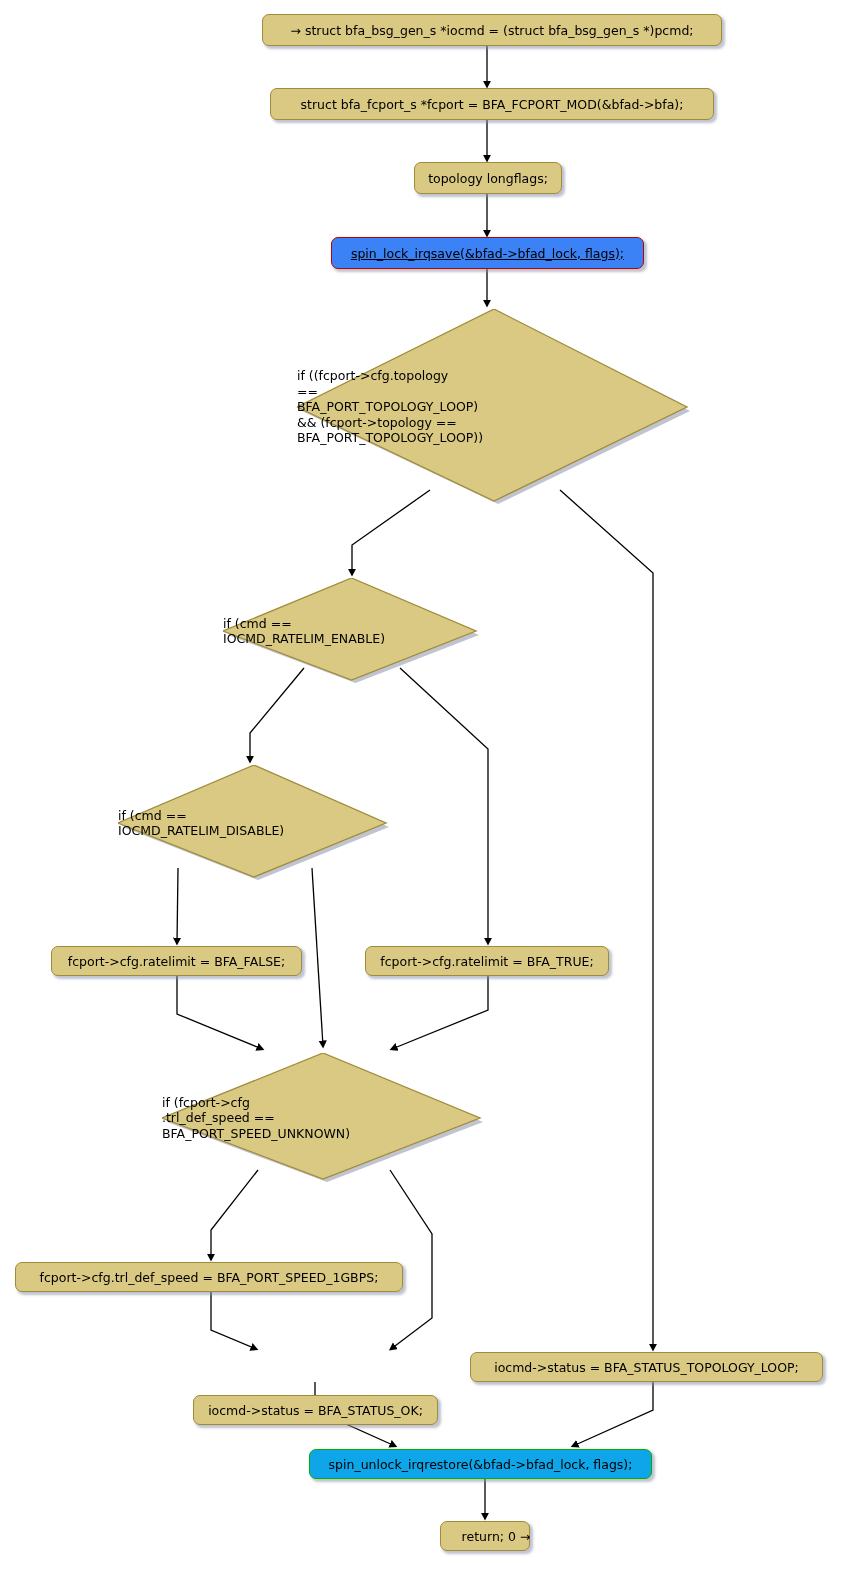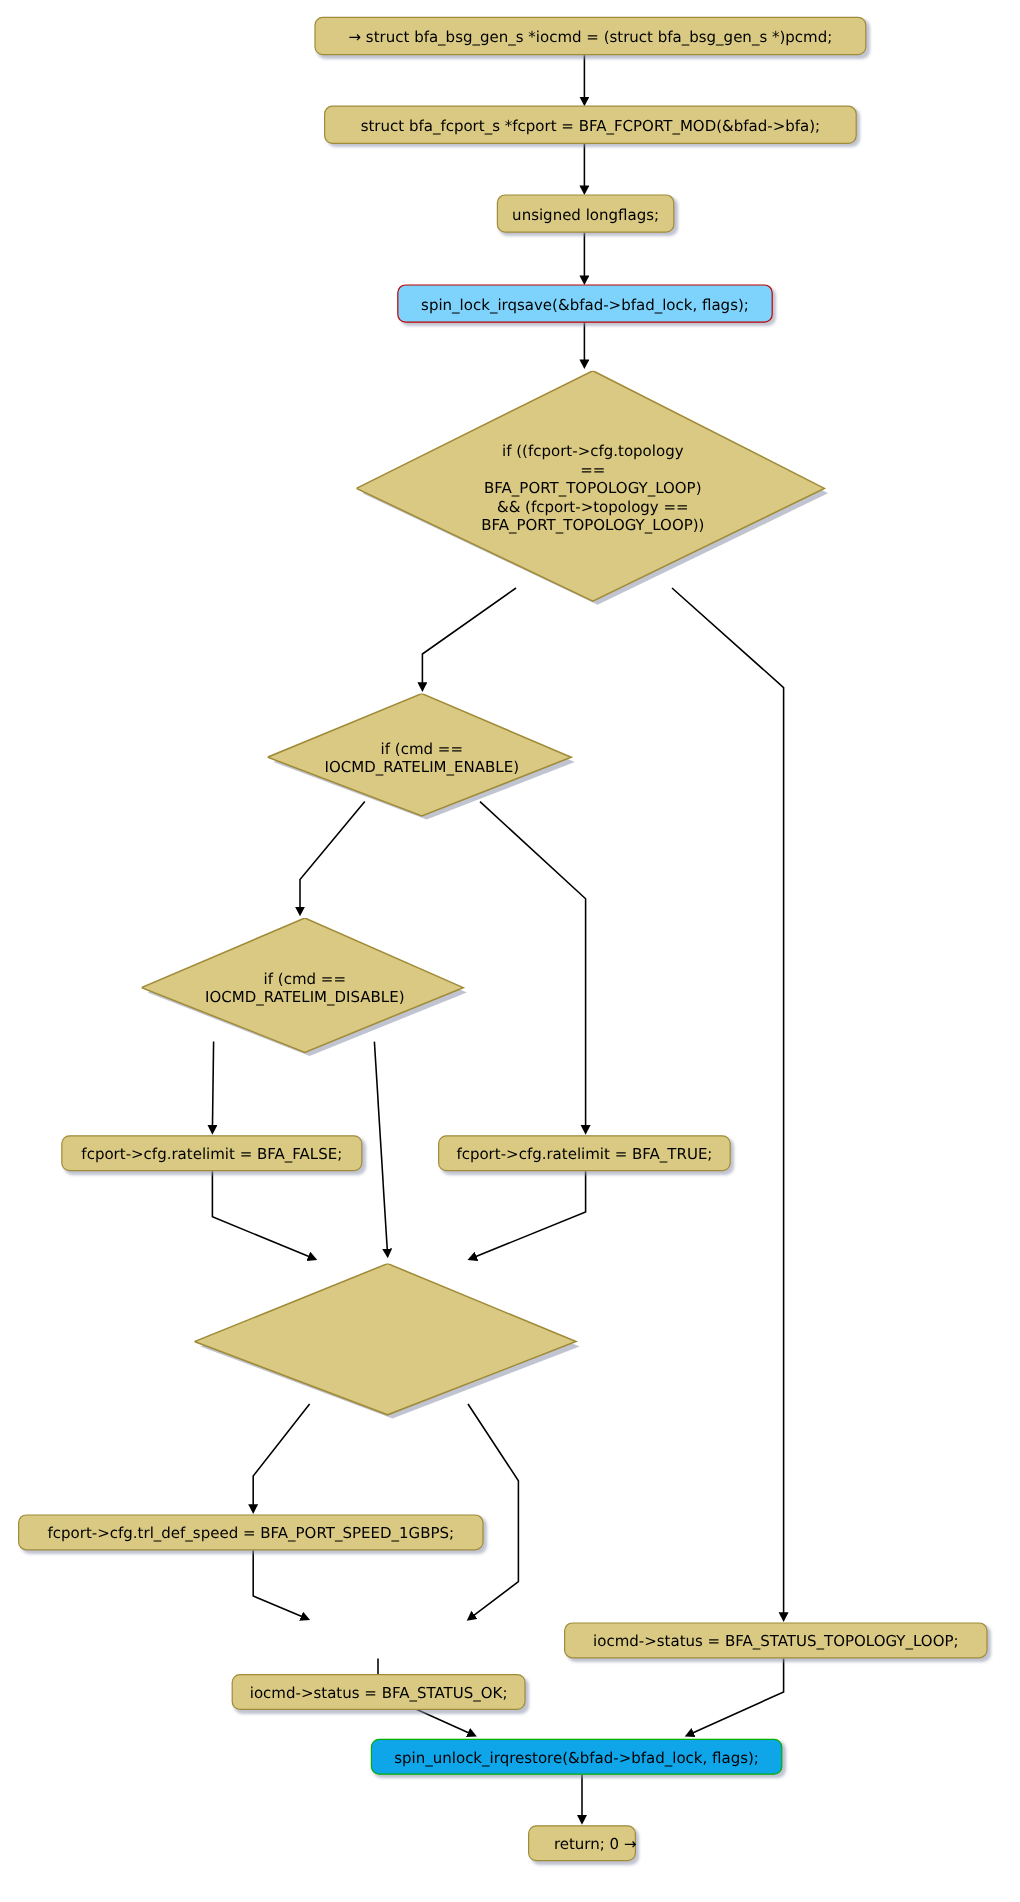--- a/index.html
+++ b/index.html
@@ -39,22 +39,23 @@
     border-radius: 7px;
     background: #d9c982;
     color: #000000;
     font-size: 12.5px;
     line-height: 15px;
     white-space: nowrap;
     padding: 0 9px;
     box-shadow: 2.5px 2.5px 2.5px rgba(140,145,170,0.55);
   }
   .rect.red {
-    background: #7dd3fc;
+    background: #3b82f6;
     border-color: #c00000;
+    text-decoration: underline;
   }
   .rect.green {
     background: #0ea5e9;
     border-color: #00b000;
   }
   
   .diamond {
     background: transparent;
     border: none;
     box-shadow: none;
@@ -66,21 +67,21 @@
     width: 100%;
     height: 100%;
   }
   .diamond .dlabel {
     position: relative;
     z-index: 2;
     font-size: 12.5px;
     line-height: 15.5px;
     color: #000000;
     white-space: pre-line;
-    text-align: center;
+    text-align: left;
     width: 100%;
   }
 </style>
 </head>
 <body>
 
 <div id="diagram-root">
   <svg id="edge-layer" width="850" height="1585" viewBox="0 0 850 1585" xmlns="http://www.w3.org/2000/svg">
     <defs>
       <marker id="arrowhead" markerWidth="9" markerHeight="9" refX="4.2" refY="3.2" orient="auto" markerUnits="strokeWidth">
@@ -109,21 +110,21 @@
       </g>
   </svg>
   <div id="nodes-layer">
       <div class="node rect" style="left: 262px; top: 14px; width: 460px; height: 32px;">
         <span>→ struct bfa_bsg_gen_s *iocmd = (struct bfa_bsg_gen_s *)pcmd;</span>
       </div>
       <div class="node rect" style="left: 270px; top: 88px; width: 444px; height: 32px;">
         <span>struct bfa_fcport_s *fcport = BFA_FCPORT_MOD(&amp;bfad-&gt;bfa);</span>
       </div>
       <div class="node rect" style="left: 414px; top: 162px; width: 148px; height: 32px;">
-        <span>unsigned longflags;</span>
+        <span>topology longflags;</span>
       </div>
       <div class="node rect red" style="left: 331px; top: 237px; width: 313px; height: 32px;">
         <span>spin_lock_irqsave(&amp;bfad-&gt;bfad_lock, flags);</span>
       </div>
       <div class="node diamond" style="left: 297px; top: 309px; width: 394px; height: 196px;">
         <svg class="dshape" viewBox="0 0 394 196" preserveAspectRatio="none">
           <polygon points="201,4 393,102 201,195 5,102" fill="rgba(140,145,170,0.55)"></polygon>
           <polygon points="197,0 390,98 197,192 0,98" fill="#d9c982" stroke="#a08b38" stroke-width="1.3"></polygon>
         </svg>
         <div class="dlabel">if ((fcport-&gt;cfg.topology
@@ -152,20 +153,23 @@
         <span>fcport-&gt;cfg.ratelimit = BFA_FALSE;</span>
       </div>
       <div class="node rect" style="left: 365px; top: 946px; width: 244px; height: 30px;">
         <span>fcport-&gt;cfg.ratelimit = BFA_TRUE;</span>
       </div>
       <div class="node diamond" style="left: 162px; top: 1053px; width: 322px; height: 130px;">
         <svg class="dshape" viewBox="0 0 322 130" preserveAspectRatio="none">
           <polygon points="165,4 321,69 165,129 5,69" fill="rgba(140,145,170,0.55)"></polygon>
           <polygon points="161,0 318,65 161,126 0,65" fill="#d9c982" stroke="#a08b38" stroke-width="1.3"></polygon>
         </svg>
+        <div class="dlabel">if (fcport-&gt;cfg
+.trl_def_speed ==
+BFA_PORT_SPEED_UNKNOWN)</div>
       </div>
       <div class="node rect" style="left: 15px; top: 1262px; width: 388px; height: 30px; justify-content: center;">
         <span>fcport-&gt;cfg.trl_def_speed = BFA_PORT_SPEED_1GBPS;</span>
       </div>
       <div class="node rect" style="left: 193px; top: 1352px; width: 245px; height: 30px; margin-top: 43px;">
         <span>iocmd-&gt;status = BFA_STATUS_OK;</span>
       </div>
       <div class="node rect" style="left: 470px; top: 1352px; width: 353px; height: 30px;">
         <span>iocmd-&gt;status = BFA_STATUS_TOPOLOGY_LOOP;</span>
       </div>

